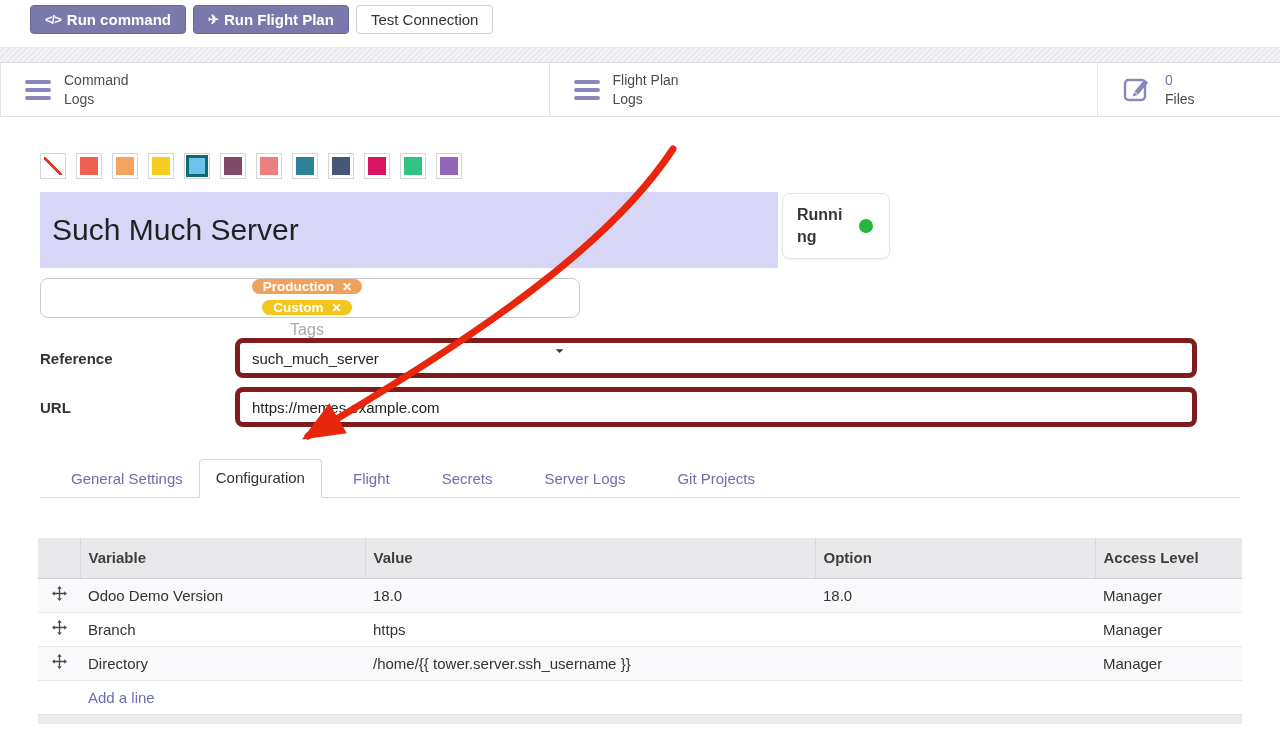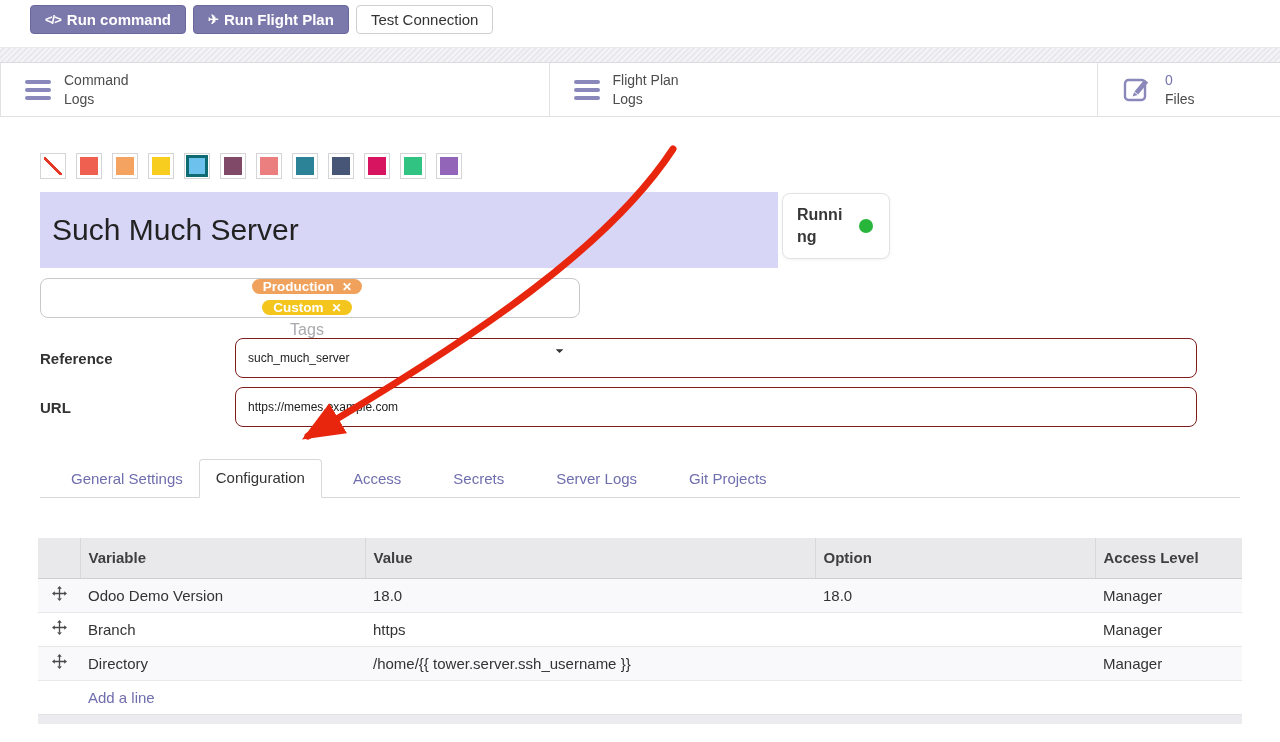--- a/index.html
+++ b/index.html
@@ -88,22 +88,22 @@
   .tag-x { font-size:12px; font-weight:700; cursor:pointer; }
   .tags-placeholder { color:#a9a9ae; font-size:16px; }
   .tags-caret { margin-left:auto; color:#333; font-size:11px; cursor:pointer; }
 
   .field-row { display:flex; align-items:center; }
   .field-row.reference { margin-top:20px; }
   .field-row.url { margin-top:9px; }
   .field-label { width:195px; font-size:15px; font-weight:700; color:#333; align-self:center; }
   .field-input {
     flex:1; margin-right:43px; height:40px;
-    border:1px solid #7f1d1d; border-radius:8px;
-    font-family:"Liberation Sans",sans-serif; font-size:12px; color:#222;
+    border:5px solid #7f1d1d; border-radius:8px;
+    font-family:"Liberation Sans",sans-serif; font-size:15px; color:#222;
     padding:0 12px; outline:none; background:#fff;
   }
 
   
   .tabs { margin-top:32px; display:flex; align-items:flex-end; border-bottom:1px solid #d8d8db; height:39px; }
   .tab {
     font-size:15px; color:#6f6eae; padding:9px 16px 11px;
     cursor:pointer; white-space:nowrap; margin-bottom:-1px;
   }
   .tab.active {
@@ -263,21 +263,21 @@
   </div>
   <div class="field-row url">
     <label class="field-label">URL</label>
     <input class="field-input" type="text" value="https://memes.example.com" style="">
   </div>
 
   <div class="tabs">
     <span class="tab-spacer" style="width:15px"></span>
     <span class="tab">General Settings</span>
     <span class="tab active">Configuration</span>
-    <span class="tab" style="margin-left:15px">Access</span>
+    <span class="tab" style="margin-left:15px">Flight</span>
     <span class="tab" style="margin-left:20px">Secrets</span>
     <span class="tab" style="margin-left:20px">Server Logs</span>
     <span class="tab" style="margin-left:20px">Git Projects</span>
   </div>
 
   <table class="cfg-table">
     <colgroup>
       <col class="c-handle">
         <col class="c-variable">
         <col class="c-value">

